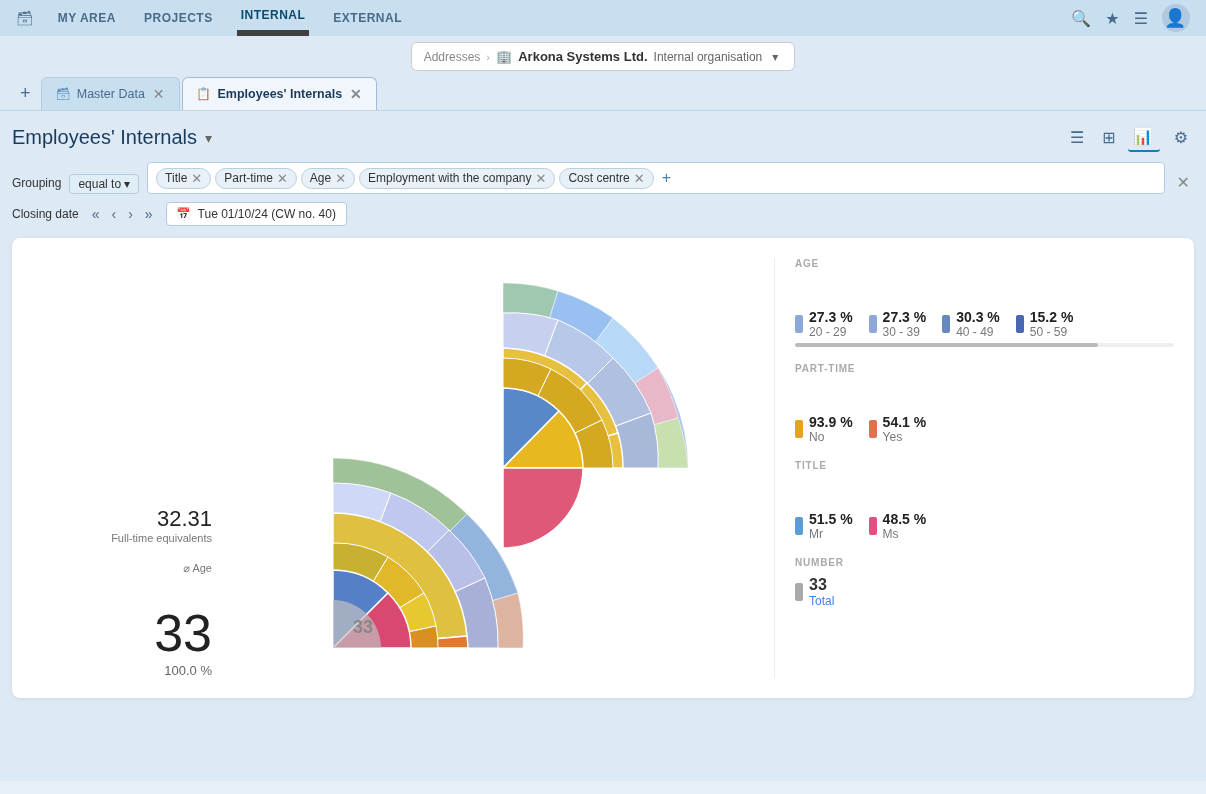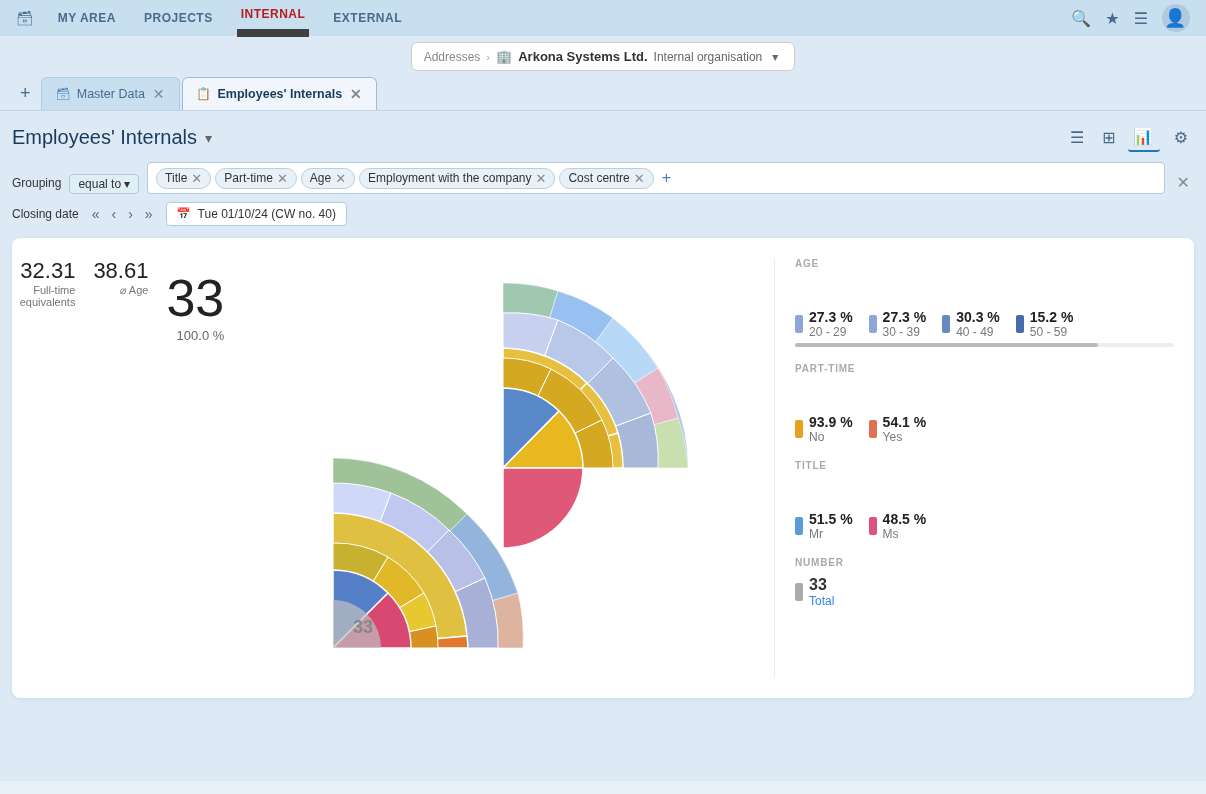--- a/index.html
+++ b/index.html
@@ -1,21 +1,21 @@
 <!DOCTYPE html>
 <html><head>
   <meta charset="utf-8">
   <style>
     * { box-sizing: border-box; margin: 0; padding: 0; }
     body { font-family: 'Segoe UI', Arial, sans-serif; font-size: 13px; background: #e8f0f7; color: #333; }
 
     
     .top-nav { display: flex; align-items: center; background: #c8dff0; padding: 0 16px; height: 36px; gap: 20px; }
     .top-nav .nav-item { font-size: 12px; font-weight: 600; color: #4a6a8a; cursor: pointer; padding: 8px 4px; text-transform: uppercase; letter-spacing: 0.5px; }
-    .top-nav .nav-item.active { color: #b91c1c; border-bottom: 8px solid #404040; }
+    .top-nav .nav-item.active { color: #0c4a6e; border-bottom: 6px solid #404040; }
     .top-nav-right { margin-left: auto; display: flex; align-items: center; gap: 14px; }
     .top-nav-right .icon-btn { color: #4a6a8a; font-size: 16px; cursor: pointer; background: none; border: none; }
     .avatar { width: 28px; height: 28px; border-radius: 50%; background: #b0c8e0; display: flex; align-items: center; justify-content: center; font-size: 11px; color: #fff; overflow: hidden; }
 
     
     .breadcrumb-bar { background: #ddeaf5; padding: 6px 16px; display: flex; justify-content: center; align-items: center; }
     .breadcrumb-inner { background: white; border-radius: 6px; padding: 6px 16px 6px 12px; display: flex; align-items: center; gap: 6px; border: 1px solid #ccc; min-width: 360px; justify-content: center; }
     .breadcrumb-path { color: #888; font-size: 12px; }
     .breadcrumb-chevron { color: #aaa; font-size: 11px; }
     .breadcrumb-org { display: flex; align-items: center; gap: 6px; }
@@ -60,21 +60,21 @@
     .closing-label { font-size: 12px; color: #333; white-space: nowrap; }
     .date-nav { display: flex; align-items: center; gap: 2px; }
     .date-nav-btn { background: none; border: none; cursor: pointer; color: #4a6a8a; font-size: 14px; padding: 3px 5px; }
     .date-display { background: white; border: 1px solid #b0cce0; border-radius: 4px; padding: 4px 10px; font-size: 12px; display: flex; align-items: center; gap: 6px; }
     .calendar-icon { color: #4a80b5; }
 
     
     .dashboard-card { background: white; border-radius: 8px; padding: 20px; display: flex; gap: 0; box-shadow: 0 1px 4px rgba(0,0,0,0.08); }
 
     
-    .stats-panel { width: 200px; min-width: 200px; text-align: right; padding-right: 20px; display: flex; flex-direction: row; justify-content: center; gap: 18px; }
+    .stats-panel { width: 200px; min-width: 200px; text-align: right; padding-right: 20px; display: flex; flex-direction: column; justify-content: flex-end; gap: 18px; }
     .stat-item { }
     .stat-value { font-size: 22px; font-weight: 500; color: #222; }
     .stat-label { font-size: 11px; color: #777; }
 
     
     .chart-area { flex: 1; display: flex; align-items: center; justify-content: center; position: relative; }
 
     
     .right-panel { width: 400px; min-width: 380px; padding-left: 20px; border-left: 1px solid #eee; }
     .section-title { font-size: 10px; font-weight: 700; color: #aaa; letter-spacing: 0.8px; text-transform: uppercase; margin-bottom: 8px; }
@@ -205,21 +205,20 @@
   </div>
 
   <div class="dashboard-card">
 
     <div class="stats-panel">
       <div class="stat-item">
         <div class="stat-value">32.31</div>
         <div class="stat-label">Full-time equivalents</div>
       </div>
       <div class="stat-item">
-        <div class="stat-value">38.61</div>
         <div class="stat-label">⌀ Age</div>
       </div>
       <div style="margin-top:10px;">
         <div style="font-size:52px; font-weight:300; color:#222;">33</div>
         <div style="font-size:13px; color:#666;">100.0 %</div>
       </div>
     </div>
 
     <div class="chart-area">
       <svg class="chart-svg" viewBox="0 0 420 420">

